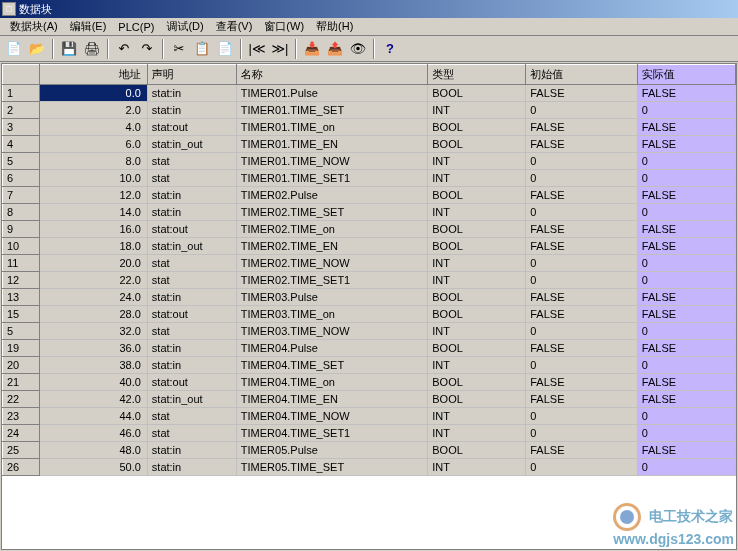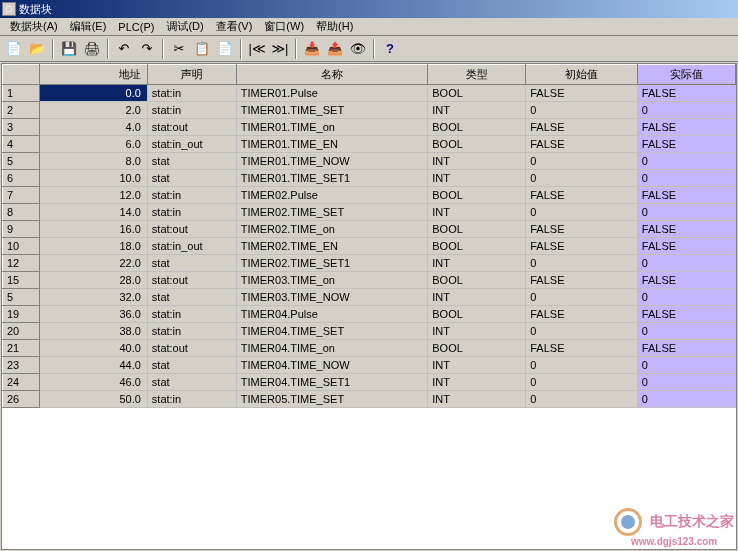--- a/index.html
+++ b/index.html
@@ -77,21 +77,21 @@
 }
 table {
   border-collapse: collapse;
   width: 100%;
   font-size: 11px;
 }
 th {
   background: #d4d0c8;
   border: 1px solid;
   border-color: #fff #808080 #808080 #fff;
-  text-align: center;
+  text-align: left;
   padding: 2px 4px;
   font-weight: normal;
   height: 18px;
 }
 td {
   border: 1px solid #c0c0c0;
   padding: 1px 4px;
   height: 17px;
   background: #d4d0c8;
 }
@@ -107,26 +107,26 @@
 .col-name { width: 194px; }
 .col-type { width: 100px; }
 .col-init { width: 114px; }
 .col-actual { width: 100px; background: #c4b5fd; }
 .sel { background: #0a246a !important; color: white; text-align: right; }
 .watermark {
   position: absolute;
   right: 4px;
   bottom: 4px;
   font-size: 14px;
-  color: #be185d;
+  color: #0369a1;
   opacity: 0.55;
   pointer-events: none;
   font-weight: bold;
 }
-.watermark .sub { font-size: 10px; display: block; text-align: center; }
+.watermark .sub { font-size: 14px; display: block; text-align: center; }
 .wm-icon {
   display:inline-block; width:28px; height:28px;
   border-radius:50%; border:3px solid #cc6600;
   position:relative; vertical-align:middle; margin-right:4px;
 }
 .wm-icon::before {
   content:""; position:absolute; width:14px; height:14px;
   background:#1e60b0; border-radius:50%; left:4px; top:4px;
 }
 </style>
@@ -272,27 +272,45 @@
         <tr>
           <td class="rowhead">10</td>
           <td class="col-addr">18.0</td>
           <td class="col-decl">stat:in_out</td>
           <td class="col-name">TIMER02.TIME_EN</td>
           <td class="col-type">BOOL</td>
           <td class="col-init">FALSE</td>
           <td class="col-actual">FALSE</td>
         </tr>
         <tr>
+          <td class="rowhead">11</td>
+          <td class="col-addr">20.0</td>
+          <td class="col-decl">stat</td>
+          <td class="col-name">TIMER02.TIME_NOW</td>
+          <td class="col-type">INT</td>
+          <td class="col-init">0</td>
+          <td class="col-actual">0</td>
+        </tr>
+        <tr>
           <td class="rowhead">12</td>
           <td class="col-addr">22.0</td>
           <td class="col-decl">stat</td>
           <td class="col-name">TIMER02.TIME_SET1</td>
           <td class="col-type">INT</td>
           <td class="col-init">0</td>
           <td class="col-actual">0</td>
+        </tr>
+        <tr>
+          <td class="rowhead">13</td>
+          <td class="col-addr">24.0</td>
+          <td class="col-decl">stat:in</td>
+          <td class="col-name">TIMER03.Pulse</td>
+          <td class="col-type">BOOL</td>
+          <td class="col-init">FALSE</td>
+          <td class="col-actual">FALSE</td>
         </tr>
         <tr>
           <td class="rowhead">15</td>
           <td class="col-addr">28.0</td>
           <td class="col-decl">stat:out</td>
           <td class="col-name">TIMER03.TIME_on</td>
           <td class="col-type">BOOL</td>
           <td class="col-init">FALSE</td>
           <td class="col-actual">FALSE</td>
         </tr>
@@ -326,36 +344,54 @@
         <tr>
           <td class="rowhead">21</td>
           <td class="col-addr">40.0</td>
           <td class="col-decl">stat:out</td>
           <td class="col-name">TIMER04.TIME_on</td>
           <td class="col-type">BOOL</td>
           <td class="col-init">FALSE</td>
           <td class="col-actual">FALSE</td>
         </tr>
         <tr>
+          <td class="rowhead">22</td>
+          <td class="col-addr">42.0</td>
+          <td class="col-decl">stat:in_out</td>
+          <td class="col-name">TIMER04.TIME_EN</td>
+          <td class="col-type">BOOL</td>
+          <td class="col-init">FALSE</td>
+          <td class="col-actual">FALSE</td>
+        </tr>
+        <tr>
           <td class="rowhead">23</td>
           <td class="col-addr">44.0</td>
           <td class="col-decl">stat</td>
           <td class="col-name">TIMER04.TIME_NOW</td>
           <td class="col-type">INT</td>
           <td class="col-init">0</td>
           <td class="col-actual">0</td>
         </tr>
         <tr>
           <td class="rowhead">24</td>
           <td class="col-addr">46.0</td>
           <td class="col-decl">stat</td>
           <td class="col-name">TIMER04.TIME_SET1</td>
           <td class="col-type">INT</td>
           <td class="col-init">0</td>
           <td class="col-actual">0</td>
+        </tr>
+        <tr>
+          <td class="rowhead">25</td>
+          <td class="col-addr">48.0</td>
+          <td class="col-decl">stat:in</td>
+          <td class="col-name">TIMER05.Pulse</td>
+          <td class="col-type">BOOL</td>
+          <td class="col-init">FALSE</td>
+          <td class="col-actual">FALSE</td>
         </tr>
         <tr>
           <td class="rowhead">26</td>
           <td class="col-addr">50.0</td>
           <td class="col-decl">stat:in</td>
           <td class="col-name">TIMER05.TIME_SET</td>
           <td class="col-type">INT</td>
           <td class="col-init">0</td>
           <td class="col-actual">0</td>
         </tr>

